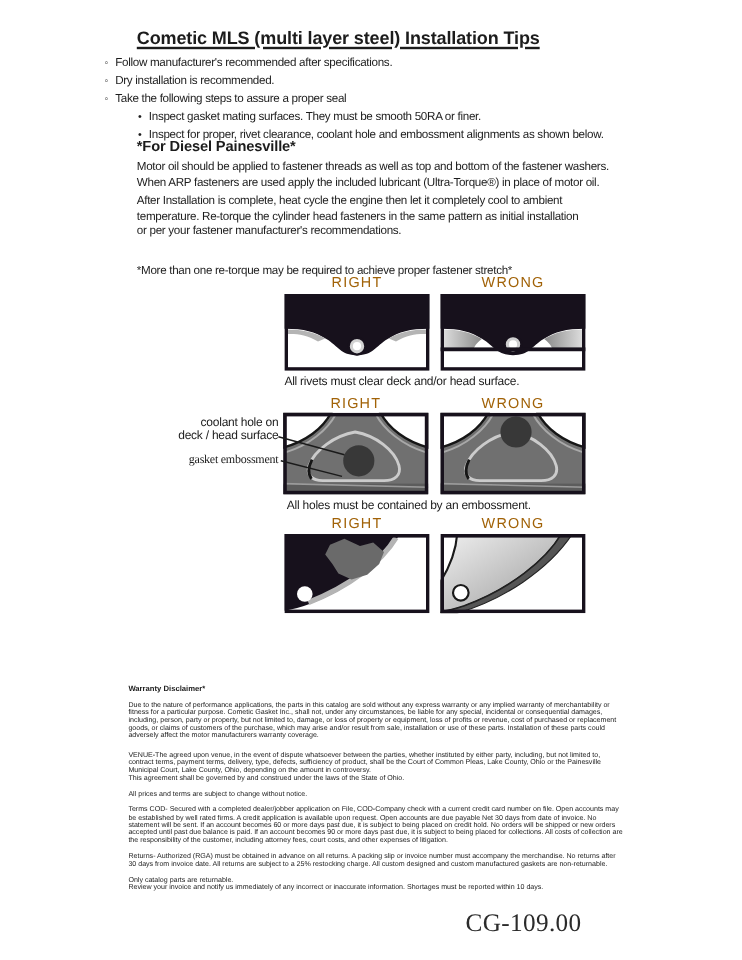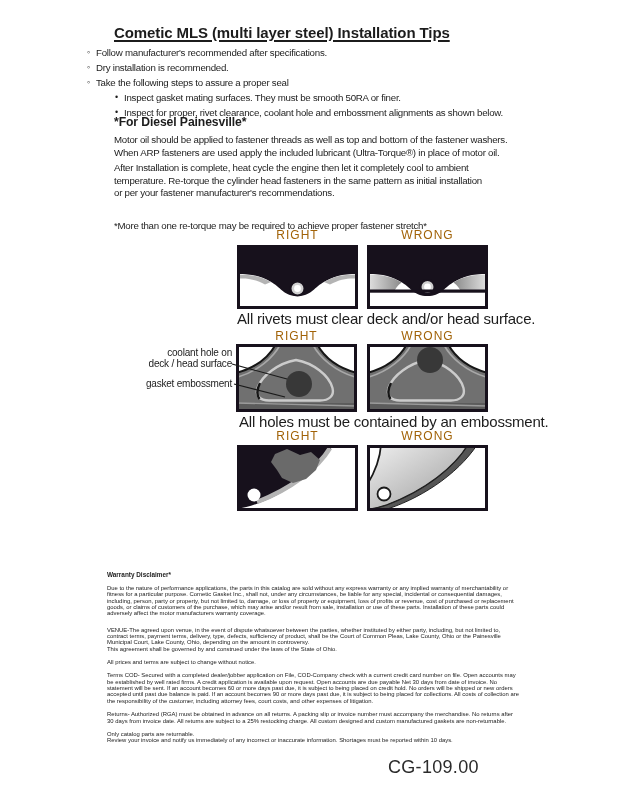--- a/index.html
+++ b/index.html
@@ -9,30 +9,30 @@
   .title{font-size:15px;font-weight:bold;letter-spacing:-0.1px;margin:0;
          text-decoration:underline;text-decoration-thickness:1.5px;text-underline-offset:2px;}
   .body-text{font-size:9.7px;letter-spacing:-0.25px;}
   .tips{list-style:none;margin:0;padding:0;}
   .tips li{position:relative;line-height:15px;height:15px;padding-left:9px;}
   .tips li.sub{margin-left:28px;}
   .marker{position:absolute;left:0;top:0;font-size:9px;}
   h2.diesel{font-size:12.2px;font-weight:bold;margin:0;letter-spacing:-0.1px;}
   .para{line-height:12.6px;white-space:pre-line;margin:0;width:478px;}
   .rw-label{width:121px;text-align:center;font-size:12px;letter-spacing:1px;color:#a16207;}
-  .caption{font-size:15px;letter-spacing:-0.2px;line-height:11.5px;white-space:pre-line;}
+  .caption{font-size:10px;letter-spacing:-0.2px;line-height:11.5px;white-space:pre-line;}
   .callout{width:160px;text-align:right;font-size:10px;line-height:11.2px;
            letter-spacing:-0.2px;white-space:pre-line;}
   .d{position:absolute;display:block;}
   .pointer-overlay{position:absolute;z-index:3;pointer-events:none;}
   .legal{width:412px;}
   .legal h3{font-size:6.4px;margin:0 0 7px 0;}
   .legal p{font-size:5.9px;line-height:6.35px;margin:0 0 7px 0;white-space:pre-line;color:#222;}
   .legal p.bigGap{margin-bottom:10px;}
-  .pagenum{font-size:18px;letter-spacing:0.3px;color:#2b2b2b;}
+  .pagenum{font-size:21px;letter-spacing:0.3px;color:#2b2b2b;font-family:Liberation Serif, serif;}
 </style>
 </head>
 <body>
 
 <div class="page">
 
   <h1 class="abs title" style="left:114px;top:24px;">Cometic MLS (multi layer steel) Installation Tips</h1>
 
   <ul class="abs tips body-text" style="left:87px;top:45px;">
     <li><span class="marker">◦</span><span>Follow manufacturer's recommended after specifications.</span></li>
@@ -84,21 +84,21 @@
     <rect x="1.5" y="1.5" width="118" height="61" fill="none" style="stroke:var(--gasket-black)" stroke-width="3"></rect>
   </svg>
 
   <div class="abs caption" style="left:237px;top:313px;">All rivets must clear deck and/or head surface.</div>
 
   <div class="abs rw-label" style="left:236px;top:329px;">RIGHT</div>
   <div class="abs rw-label" style="left:367px;top:329px;">WRONG</div>
 
   <div class="abs callout" style="left:72px;top:347px;">coolant hole on
 deck / head surface</div>
-  <div class="abs callout" style="left:72px;top:378px;">gasket embossment</div>
+  <div class="abs callout" style="left:72px;top:378px;font-family:Liberation Serif, serif;">gasket embossment</div>
 
   <svg class="d" style="left:236px;top:344px;" width="121" height="68" viewBox="0 0 121 68">
     <rect width="121" height="68" style="fill:var(--gasket-gray)"></rect>
     <rect y="59" width="121" height="9" fill="#5c5c5c"></rect>
     <line x1="0" y1="59" x2="121" y2="62" stroke="#9b9b9b" stroke-width="1.3"></line>
     <path d="M0,0 H40 C33,13 19,24 0,29 Z" fill="#ffffff" stroke="#161616" stroke-width="2"></path>
     <path d="M121,0 H81 C88,13 102,24 121,29 Z" fill="#ffffff" stroke="#161616" stroke-width="2"></path>
     <path d="M44,1 C37,14 22,27 2,33" stroke="#a8a8a8" stroke-width="1.6" fill="none"></path>
     <path d="M77,1 C84,14 99,27 119,33" stroke="#a8a8a8" stroke-width="1.6" fill="none"></path>
     <path d="M60,16 C77,19 93,31 96.5,44 C98.5,52 93,56.5 84,56.5 H33 C24,56.5 19,51.5 21.5,44 C26,31 43,19 60,16 Z" fill="none" style="stroke:var(--emboss-line)" stroke-width="2.4"></path>

